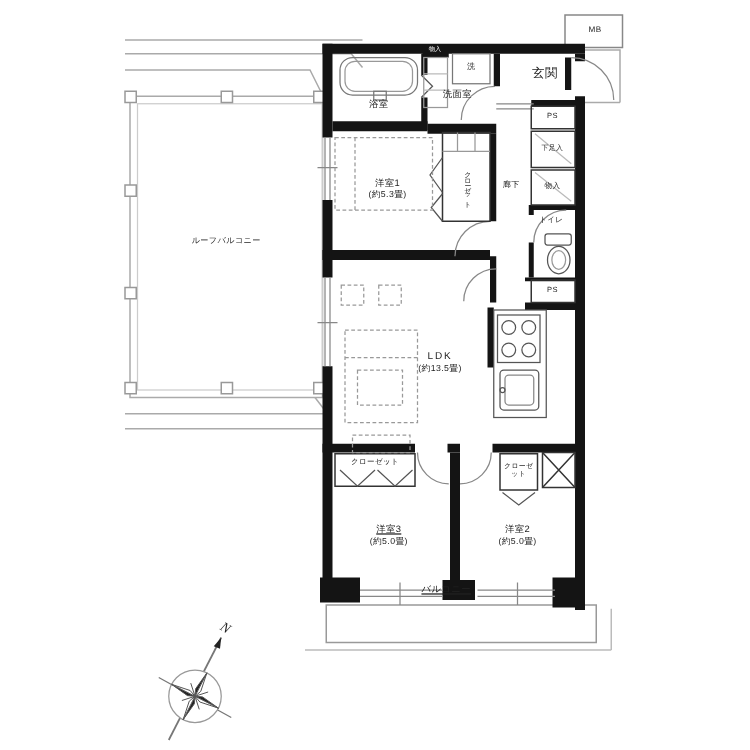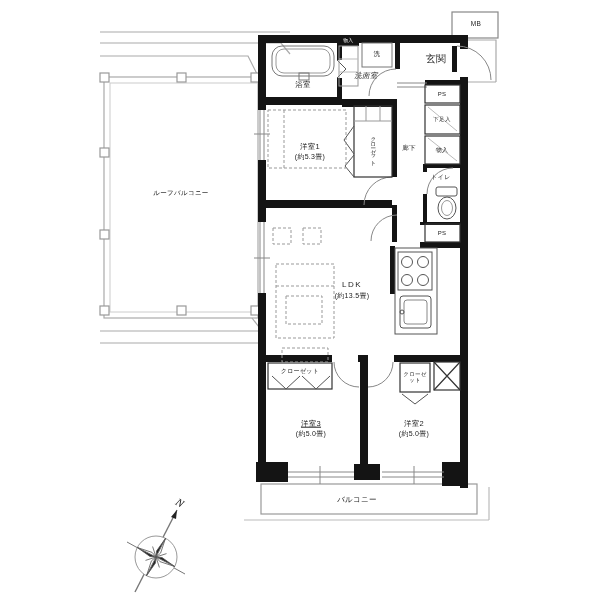--- a/index.html
+++ b/index.html
@@ -204,36 +204,36 @@
       <line x1="32.5" y1="64.4" x2="43" y2="61"></line>
       <line x1="39.6" y1="50.5" x2="43" y2="61"></line>
     </g>
   </g>
 </svg>
 
 <div class="lbl" style="left:181px;top:193px;font-size:6.5px;">ルーフバルコニー</div>
 <div class="lbl" style="left:303px;top:85px;font-size:7.5px;font-family:Liberation Mono, monospace;">浴室</div>
 <div class="lbl onblack" style="left:348px;top:41px;font-size:5px;letter-spacing:0;">物入</div>
 <div class="lbl" style="left:377px;top:54px;font-size:6.5px;">洗</div>
-<div class="lbl" style="left:366px;top:76px;font-size:7.5px;font-style:italic;">洗面室</div>
+<div class="lbl" style="left:366px;top:76px;font-size:7.5px;">洗面室</div>
 <div class="lbl" style="left:436px;top:59px;font-size:10px;">玄関</div>
 <div class="lbl" style="left:476px;top:24px;font-size:6.5px;">MB</div>
 <div class="lbl" style="left:442px;top:94px;font-size:6px;">PS</div>
 <div class="lbl" style="left:442px;top:119px;font-size:5.5px;">下足入</div>
 <div class="lbl" style="left:409px;top:148px;font-size:6.5px;">廊下</div>
 <div class="lbl" style="left:442px;top:150px;font-size:6px;">物入</div>
 <div class="lbl" style="left:441px;top:177px;font-size:6px;">トイレ</div>
 <div class="lbl" style="left:442px;top:233px;font-size:6px;">PS</div>
 <div class="lbl" style="left:310px;top:147px;font-size:7.5px;text-align:right;">洋室1</div>
 <div class="lbl" style="left:310px;top:157px;font-size:7px;">(約5.3畳)</div>
 <div class="lbl vert" style="left:373px;top:148px;font-size:5.5px;">クローゼット</div>
 <div class="lbl" style="left:352px;top:285px;font-size:8px;letter-spacing:1.5px;text-align:center;">LDK</div>
 <div class="lbl" style="left:352px;top:296px;font-size:7px;">(約13.5畳)</div>
 <div class="lbl" style="left:300px;top:371px;font-size:6px;">クローゼット</div>
 <div class="lbl wrap" style="left:415px;top:377px;font-size:5.5px;width:24px;">クローゼット</div>
 <div class="lbl" style="left:311px;top:424px;font-size:7.5px;text-decoration:underline;">洋室3</div>
 <div class="lbl" style="left:311px;top:434px;font-size:7px;">(約5.0畳)</div>
 <div class="lbl" style="left:414px;top:424px;font-size:7.5px;">洋室2</div>
 <div class="lbl" style="left:414px;top:434px;font-size:7px;">(約5.0畳)</div>
-<div class="lbl" style="left:357px;top:500px;font-size:7.5px;">バルコニー</div>
+<div class="lbl" style="left:357px;top:472px;font-size:7.5px;text-decoration:underline;">バルコニー</div>
 <div class="lbl north" style="left:180px;top:503px;font-size:11px;">N</div>
 
 </div>
 
 </body></html>

